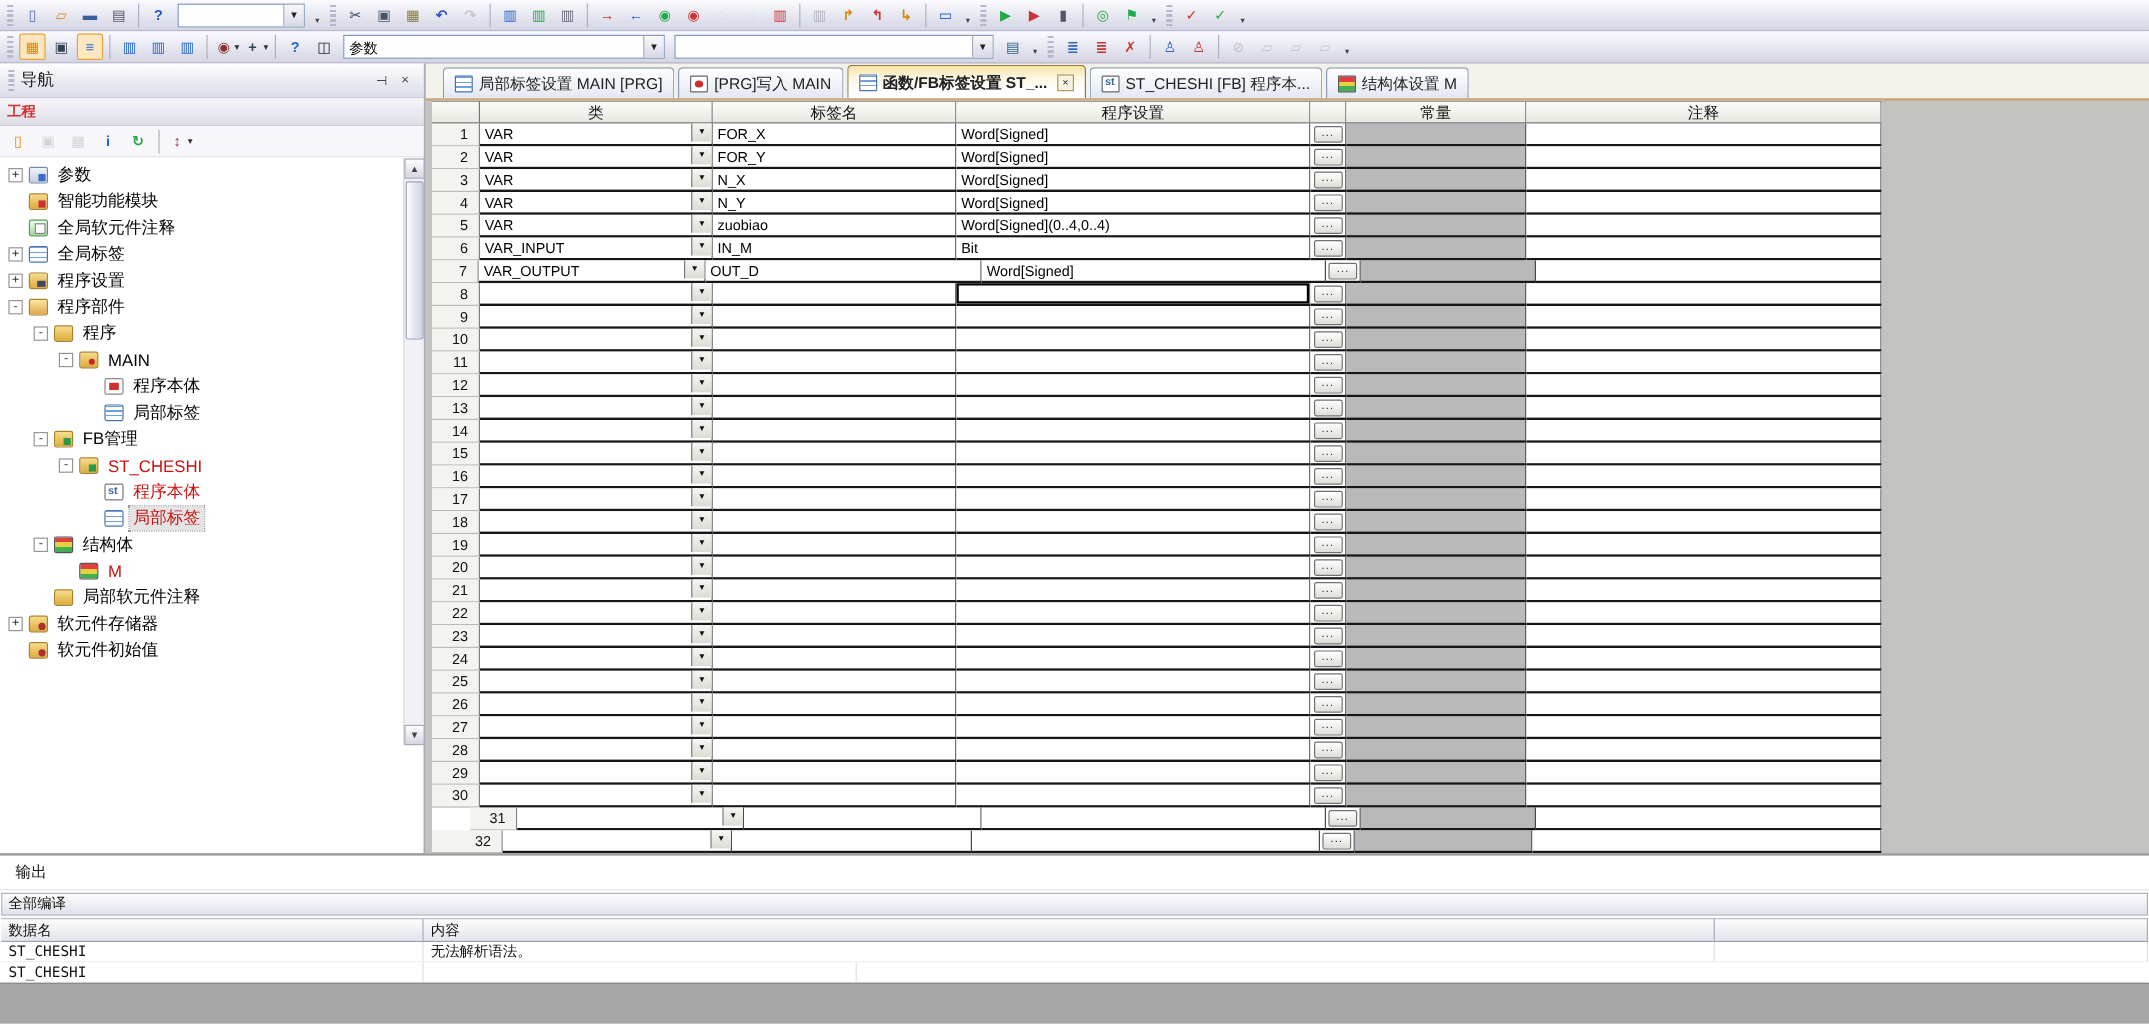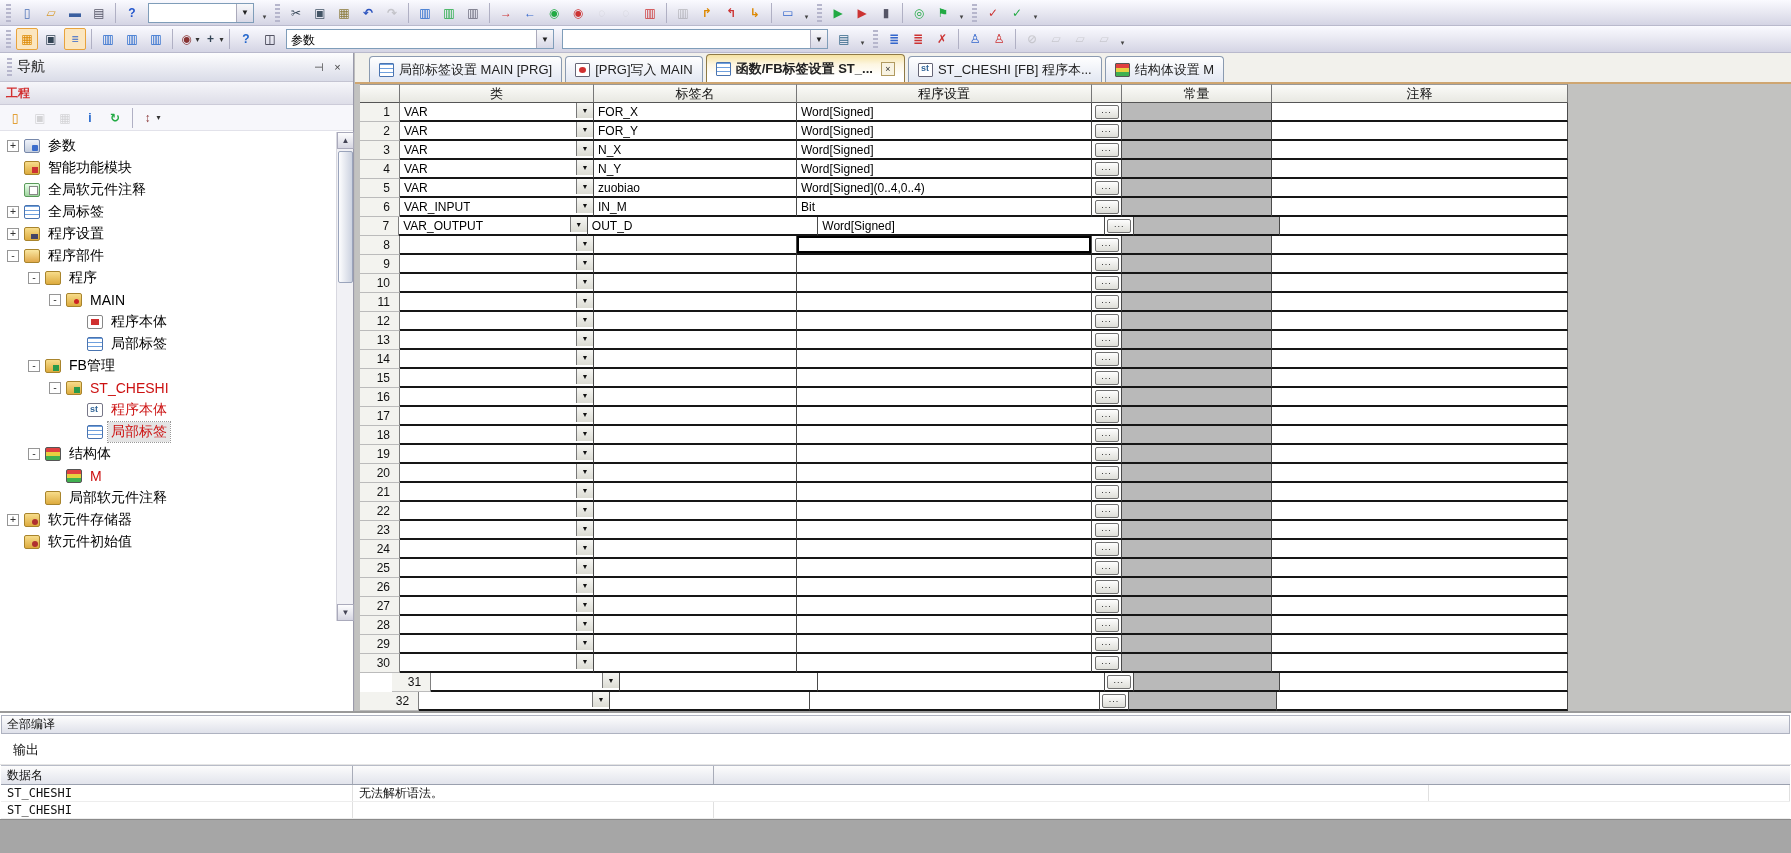--- a/index.html
+++ b/index.html
@@ -1073,24 +1073,25 @@
         </div>
         <div class="gcell dots" style="width: 30px;">
           <span class="dots-btn">...</span>
         </div>
         <div class="gcell const" style="width: 150px;"></div>
         <div class="gcell comment" style="width: 296px;"></div>
       </div>
     </div>
 
   <div id="output">
+    <div id="out-title">输出</div>
     <div id="out-section">全部编译</div>
-    <div id="out-title">输出</div>
     <div id="out-head">
         <div class="ohcell" style="width: 352px;">数据名</div>
+        <div class="ohcell" style="width: 1076px;">内容</div>
         <div class="ohcell" style="width: 361px;"></div>
       </div>
     <div id="out-rows">
         <div class="orow">
           <div class="ocell" style="width: 352px;">ST_CHESHI</div>
           <div class="ocell" style="width: 1076px;">无法解析语法。</div>
           <div class="ocell" style="width: 361px;"></div>
         </div>
         <div class="orow">
           <div class="ocell" style="width: 352px;">ST_CHESHI</div>

